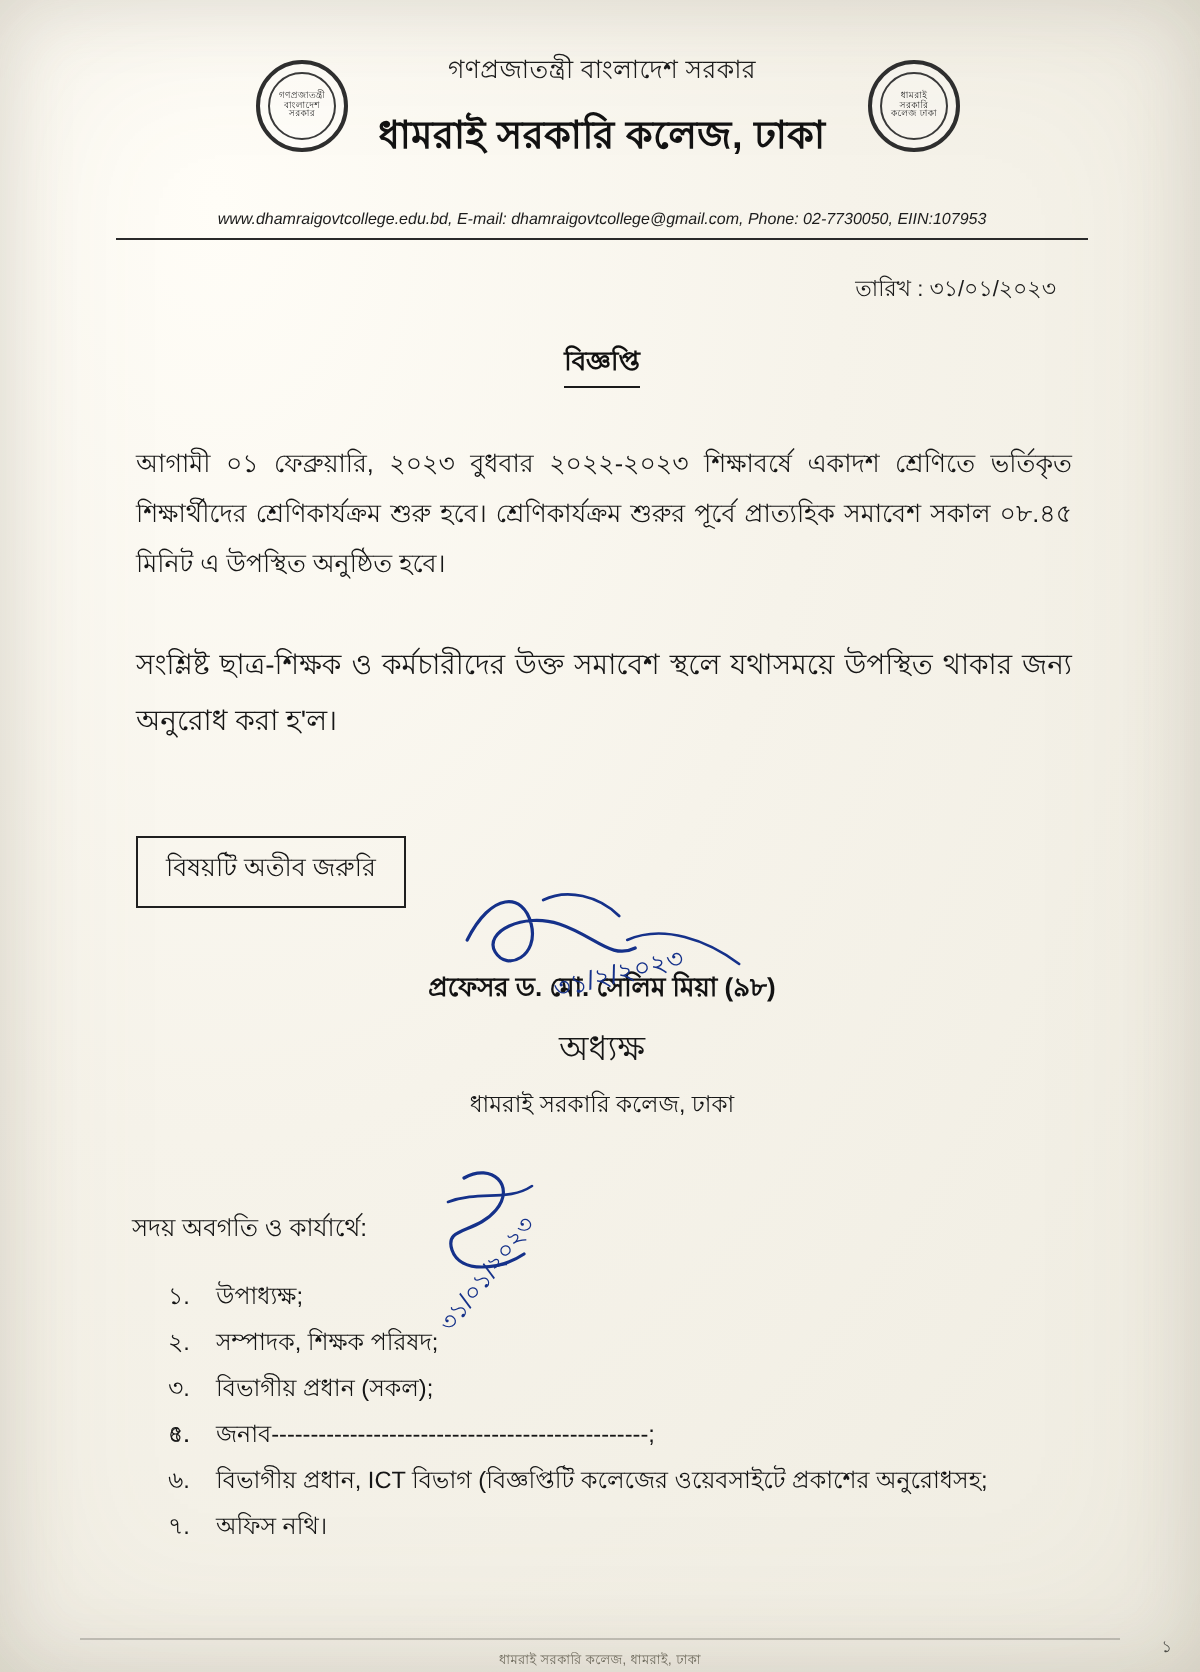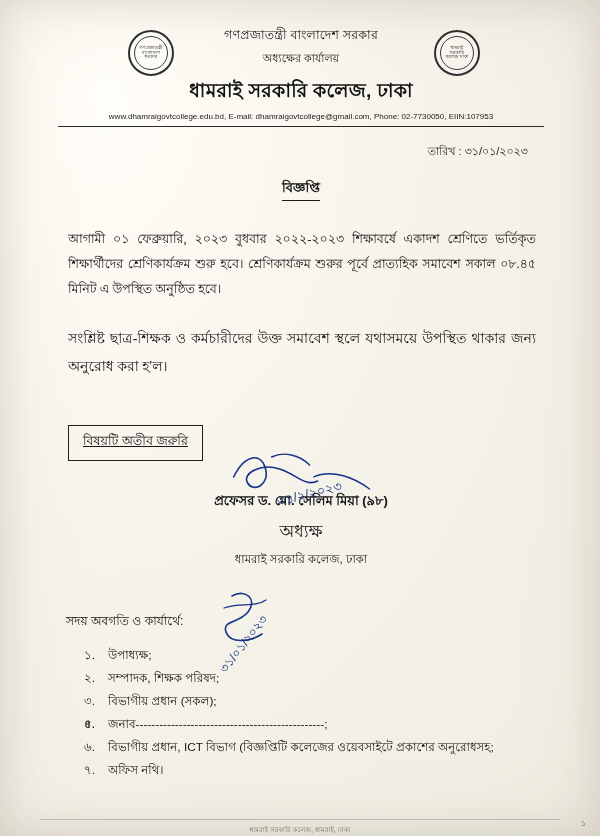--- a/index.html
+++ b/index.html
@@ -80,21 +80,22 @@
   .hdr .l3 {
     font-size: 19px;
     font-weight: bold;
     color: #121212;
     margin-top: 7px;
     letter-spacing: .3px;
   }
   .hdr .l4 {
     font-size: 8px;
     color: #1c1c1c;
-    margin-top: 4px;
+    margin-top: 20px;
+    font-style: italic;
   }
   .hdr hr {
     border: none;
     border-top: 1px solid #2a2a2a;
     margin: 5px 6px 0 6px;
   }
 
   
   .daterow {
     margin-top: 16px;
@@ -124,40 +125,38 @@
   .body {
     margin-top: 26px;
     padding: 0 14px 0 16px;
     color: #161616;
   }
   .para {
     font-size: 12.6px;
     line-height: 2.0;
     text-align: justify;
     text-justify: inter-word;
-    font-family: Liberation Serif, serif;
   }
   .para2 {
     margin-top: 22px;
     font-size: 14px;
     line-height: 2.0;
   }
 
   
   .urgentwrap {
     margin-top: 44px;
     padding-left: 16px;
   }
   .urgent {
     display: inline-block;
     border: 1px solid #1f1f1f;
     padding: 6px 14px 8px 14px;
     font-size: 12.6px;
     color: #141414;
-    text-decoration: underline;
   }
 
   
   .signblock {
     margin-top: 30px;
     text-align: center;
     position: relative;
   }
   .sig-scribble {
     position: absolute;
@@ -251,21 +250,20 @@
 
     <div class="hdr">
       <div class="logo left">
         <div class="inner">গণপ্রজাতন্ত্রী বাংলাদেশ সরকার</div>
       </div>
       <div class="logo right">
         <div class="inner">ধামরাই সরকারি কলেজ ঢাকা</div>
       </div>
 
       <div class="l1">গণপ্রজাতন্ত্রী বাংলাদেশ সরকার</div>
-      <div class="l2">অধ্যক্ষের কার্যালয়</div>
       <div class="l3">ধামরাই সরকারি কলেজ, ঢাকা</div>
       <div class="l4">www.dhamraigovtcollege.edu.bd, E-mail: dhamraigovtcollege@gmail.com, Phone: 02-7730050, EIIN:107953</div>
       <hr>
     </div>
 
     <div class="daterow">তারিখ : ৩১/০১/২০২৩</div>
 
     <div class="doctitle">
       <span>বিজ্ঞপ্তি</span>
     </div>

